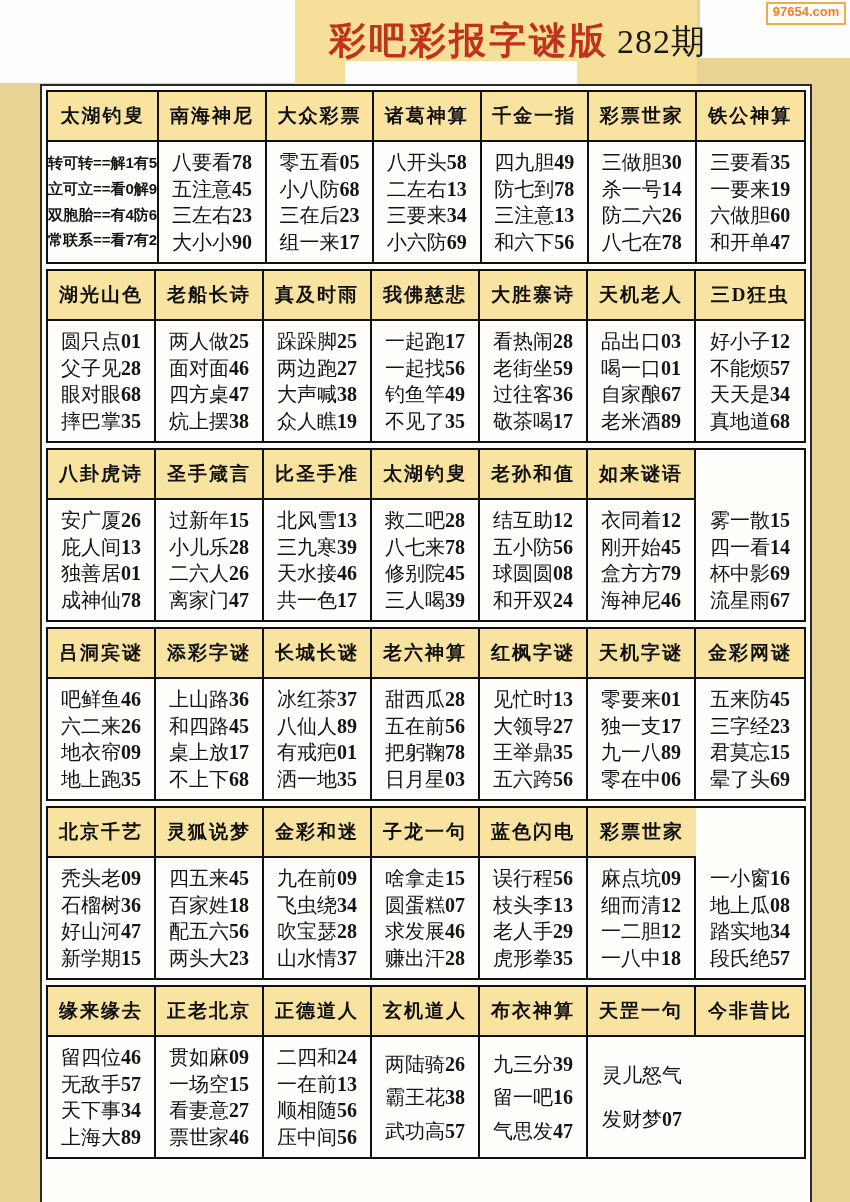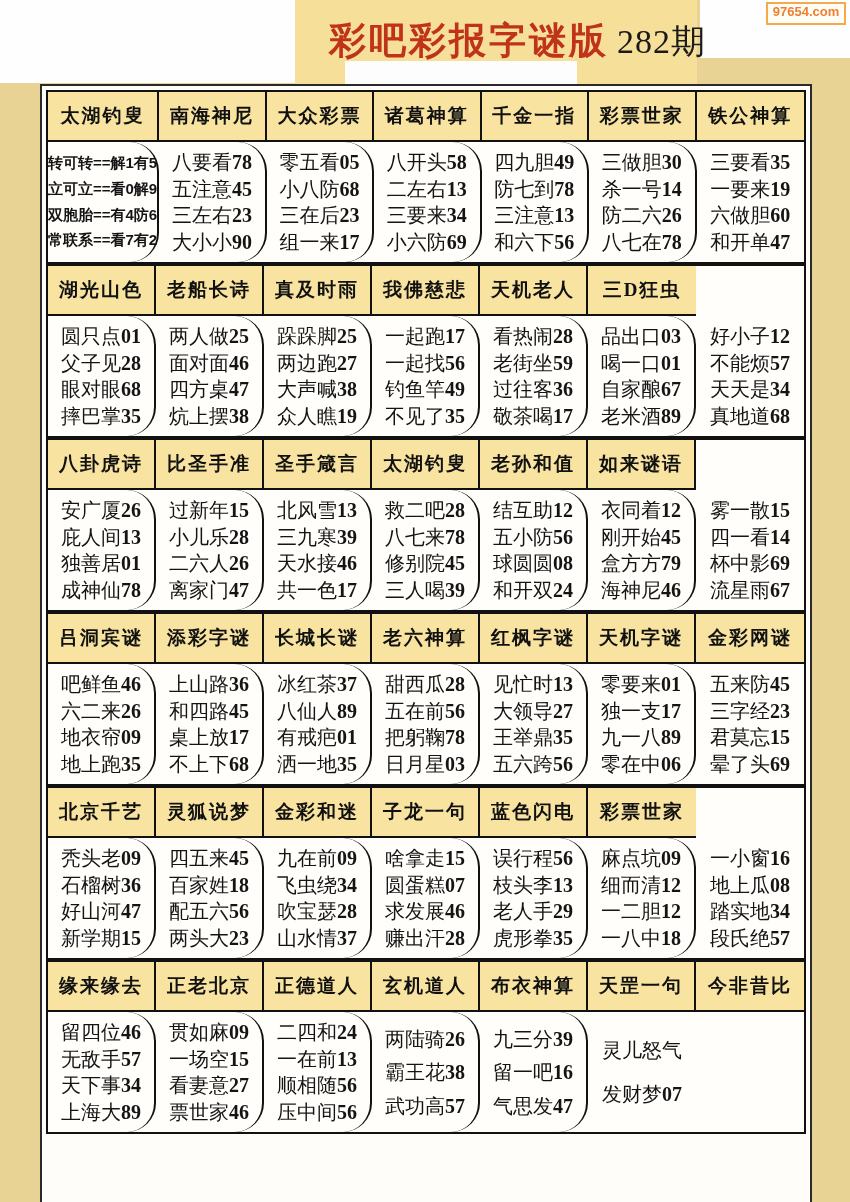--- a/index.html
+++ b/index.html
@@ -25,33 +25,33 @@
     font-size:13px;font-weight:bold;
     display:flex;align-items:flex-start;justify-content:center;
   }
   
   .table-wrap{
     position:absolute;left:40px;top:84px;width:772px;height:1118px;
     background:#fefdfa;border:2px solid #2a2a2a;border-bottom:none;
     padding:4px 4px 0 4px;box-sizing:border-box;
   }
   .section{
-    border:2px solid #111;background:#fffefb;
+    border:2px solid #111;margin-bottom:5px;background:#fffefb;
     display:grid;grid-template-columns:repeat(7,1fr);grid-template-rows:50px 120px;
   }
   .head-cell{
     grid-row:1;background:#f8e4a0;
     border-right:2px solid #111;border-bottom:2px solid #111;
     display:flex;align-items:center;justify-content:center;
     font-weight:bold;font-size:19px;letter-spacing:2px;color:#111;white-space:nowrap;
   }
   .body-cell{
     grid-row:2;border-right:2px solid #111;
     display:flex;flex-direction:column;justify-content:space-evenly;align-items:center;
-    padding:4px 0;font-size:20px;color:#141414;box-sizing:border-box;border-radius:29px;
+    padding:4px 0;font-size:20px;color:#141414;box-sizing:border-box;
   }
   .head-cell:nth-child(7n), .body-cell:nth-last-child(1){border-right:none;}
   .col7{border-right:none !important;}
   .line{white-space:nowrap;line-height:1.1;}
   .num{font-weight:bold;}
   .special .line{
     font-family:"Liberation Sans","DejaVu Sans",sans-serif;
     font-weight:bold;font-size:15px;letter-spacing:0;
   }
 </style>
@@ -120,20 +120,21 @@
         <div class="line"><span>一要来</span><span class="num">19</span></div>
         <div class="line"><span>六做胆</span><span class="num">60</span></div>
         <div class="line"><span>和开单</span><span class="num">47</span></div>
       </div>
     </div>
     <div class="section">
       <div class="head-cell">湖光山色</div>
       <div class="head-cell">老船长诗</div>
       <div class="head-cell">真及时雨</div>
       <div class="head-cell">我佛慈悲</div>
+      <div class="head-cell">大胜寨诗</div>
       <div class="head-cell">天机老人</div>
       <div class="head-cell col7">三D狂虫</div>
       <div class="body-cell">
         <div class="line"><span>圆只点</span><span class="num">01</span></div>
         <div class="line"><span>父子见</span><span class="num">28</span></div>
         <div class="line"><span>眼对眼</span><span class="num">68</span></div>
         <div class="line"><span>摔巴掌</span><span class="num">35</span></div>
       </div>
       <div class="body-cell">
         <div class="line"><span>两人做</span><span class="num">25</span></div>
@@ -167,22 +168,22 @@
       </div>
       <div class="body-cell col7">
         <div class="line"><span>好小子</span><span class="num">12</span></div>
         <div class="line"><span>不能烦</span><span class="num">57</span></div>
         <div class="line"><span>天天是</span><span class="num">34</span></div>
         <div class="line"><span>真地道</span><span class="num">68</span></div>
       </div>
     </div>
     <div class="section">
       <div class="head-cell">八卦虎诗</div>
+      <div class="head-cell">圣手箴言</div>
       <div class="head-cell">比圣手准</div>
-      <div class="head-cell">圣手箴言</div>
       <div class="head-cell">太湖钓叟</div>
       <div class="head-cell">老孙和值</div>
       <div class="head-cell">如来谜语</div>
       <div class="body-cell">
         <div class="line"><span>安广厦</span><span class="num">26</span></div>
         <div class="line"><span>庇人间</span><span class="num">13</span></div>
         <div class="line"><span>独善居</span><span class="num">01</span></div>
         <div class="line"><span>成神仙</span><span class="num">78</span></div>
       </div>
       <div class="body-cell">

